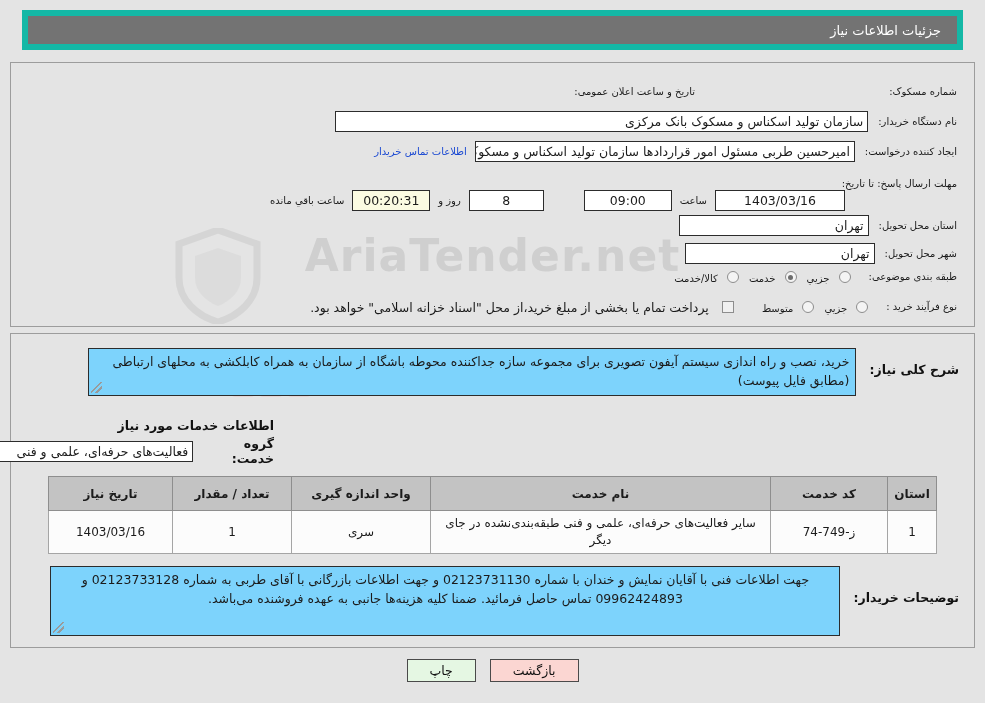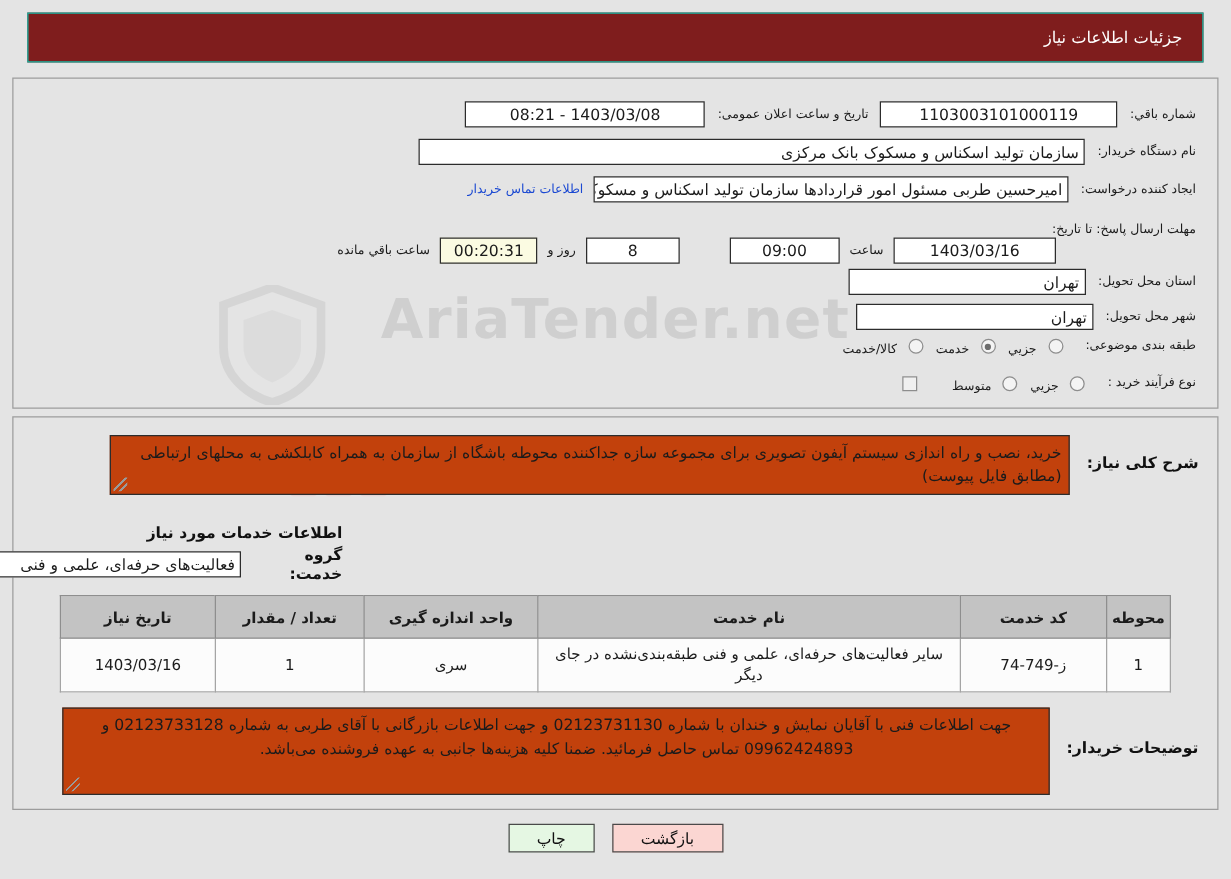--- a/index.html
+++ b/index.html
@@ -13,22 +13,22 @@
     height: 703px;
     overflow: hidden;
     position: relative;
     direction: rtl;
   }
   
   .title-bar {
     position: absolute;
     top: 10px; right: 22px; left: 22px;
     height: 40px;
-    background: #7f1d1d;
-    border: 1px solid #14b8a6;
+    background: #737373;
+    border: 6px solid #14b8a6;
     box-sizing: border-box;
     display: flex;
     align-items: center;
     justify-content: flex-start;
     padding: 0 16px;
   }
   .title-bar .t {
     color: #ffffff;
     font-size: 13px;
     letter-spacing: .2px;
@@ -135,21 +135,21 @@
     background: #f0f0f0;
     box-sizing: border-box;
     vertical-align: middle;
   }
   .note-text { font-size: 12.5px; color: #1b1b1b; }
 
   
   .ta {
     box-sizing: border-box;
     border: 1px solid #2c2c2c;
-    background: #c2410c;
+    background: #7dd3fc;
     font-size: 12.5px;
     line-height: 19px;
     color: #1b1b1b;
     padding: 3px 6px;
     overflow: hidden;
     position: relative;
   }
   .ta::after {
     content: "";
     position: absolute;
@@ -231,26 +231,24 @@
     <rect x="2" y="4" width="22" height="38" rx="3" fill="#e8a8a8"></rect>
     <rect x="30" y="4" width="22" height="38" rx="3" fill="#e8a8a8"></rect>
     <rect x="58" y="4" width="22" height="38" rx="3" fill="#e8a8a8"></rect>
   </svg>
 </div>
 <div class="watermark">AriaTender.net</div>
 
 <div class="panel" id="panel-top"></div>
 
 <div class="frow" style="top:80px; right:28px;">
-  <span class="lbl">شماره باقي:</span>
-  <div class="inp center" style="width:190px; margin-right:10px;">1103003101000119</div>
+  <span class="lbl">شماره مسکوک:</span>
 </div>
 <div class="frow" style="top:80px; right:290px;">
   <span class="lbl">تاریخ و ساعت اعلان عمومی:</span>
-  <div class="inp center" style="width:192px; margin-right:10px;">1403/03/08 - 08:21</div>
 </div>
 
 <div class="frow" style="top:110px; right:28px;">
   <span class="lbl">نام دستگاه خریدار:</span>
   <div class="inp" style="width:533px; margin-right:10px;">سازمان تولید اسکناس و مسکوک بانک مرکزی</div>
 </div>
 
 <div class="frow" style="top:140px; right:28px;">
   <span class="lbl">ایجاد کننده درخواست:</span>
   <div class="inp" style="width:380px; margin-right:10px;">امیرحسین طربی مسئول امور قراردادها سازمان تولید اسکناس و مسکوک بانک مرکزی</div>
@@ -303,41 +301,42 @@
   <span style="margin-right:18px;">
     <span class="radio"></span>
     <span class="rlabel">جزیي</span>
   </span>
   <span>
     <span class="radio"></span>
     <span class="rlabel">متوسط</span>
   </span>
   <span style="margin-right:18px;">
     <span class="checkbox"></span>
+    <span class="note-text" style="margin-right:8px;">پرداخت تمام یا بخشی از مبلغ خرید،از محل "اسناد خزانه اسلامی" خواهد بود.</span>
   </span>
 </div>
 
 <div class="panel" id="panel-mid"></div>
 
 <div style="position:absolute; top:348px; right:26px; z-index:2;">
   <span class="bold-lbl" style="display:inline-block; vertical-align:top; padding-top:14px;">شرح کلی نیاز:</span>
   <div class="ta" style="display:inline-block; vertical-align:top; width:768px; height:48px; margin-right:8px;">خرید، نصب و راه اندازی سیستم آیفون تصویری برای مجموعه سازه جداکننده محوطه باشگاه از سازمان به همراه کابلکشی به محلهای ارتباطی (مطابق فایل پیوست)</div>
 </div>
 
 <div class="sec-head" style="top:418px; right:711px;">اطلاعات خدمات مورد نیاز</div>
 
 <div class="frow" style="top:440px; right:711px;">
   <span class="bold-lbl">گروه خدمت:</span>
   <div class="inp" style="width:373px; margin-right:10px;">فعالیت‌های حرفه‌ای، علمی و فنی</div>
 </div>
 
 <table class="tbl">
   <thead>
     <tr>
-      <th style="width:40px;">محوطه</th>
+      <th style="width:40px;">استان</th>
       <th style="width:108px;">کد خدمت</th>
       <th>نام خدمت</th>
       <th style="width:130px;">واحد اندازه گیری</th>
       <th style="width:110px;">تعداد / مقدار</th>
       <th style="width:115px;">تاریخ نیاز</th>
     </tr>
   </thead>
   <tbody>
     <tr>
       <td>1</td>

